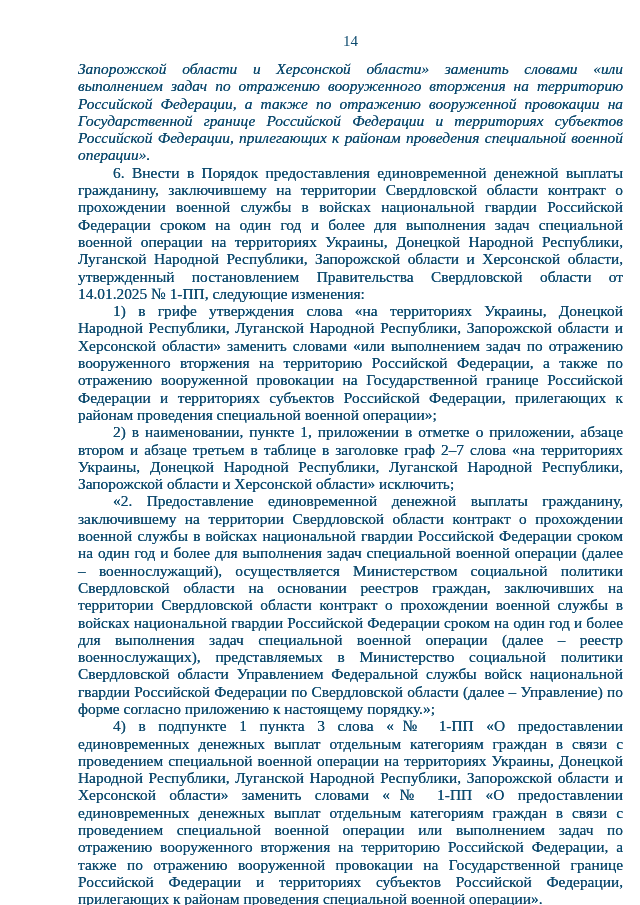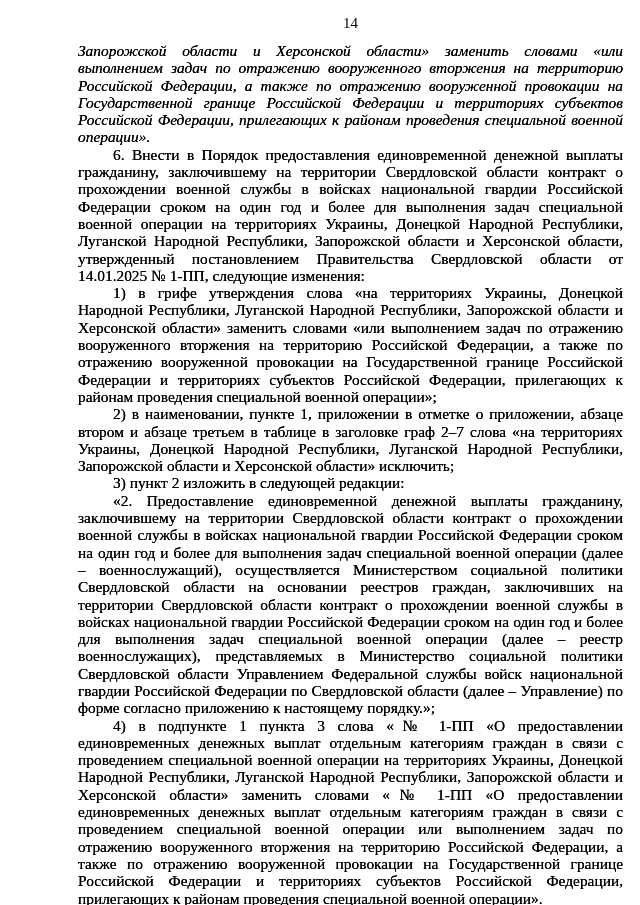--- a/index.html
+++ b/index.html
@@ -9,24 +9,24 @@
   body {
     width: 640px;
     height: 905px;
     background: #ffffff;
     overflow: hidden;
   }
   .page {
     box-sizing: border-box;
     width: 640px;
     height: 641px;
-    padding: 15px 17px 0 78px;
+    padding: 33px 17px 0 78px;
     background: #ffffff;
     font-family: "Liberation Serif", serif;
-    color: #000000;
+    color: #0c4a6e;
   }
   .page-number {
     text-align: center;
     font-size: 15px;
     line-height: 17px;
     margin: 0 0 10px 0;
   }
   .para {
     margin: 0;
     text-align: justify;
@@ -47,18 +47,17 @@
   <div class="page-number">14</div>
 
   <p class="para continuation">Запорожской области и Херсонской области» заменить словами «или выполнением задач по отражению вооруженного вторжения на территорию Российской Федерации, а также по отражению вооруженной провокации на Государственной границе Российской Федерации и территориях субъектов Российской Федерации, прилегающих к районам проведения специальной военной операции».</p>
 
   <p class="para">6. Внести в Порядок предоставления единовременной денежной выплаты гражданину, заключившему на территории Свердловской области контракт о прохождении военной службы в войсках национальной гвардии Российской Федерации сроком на один год и более для выполнения задач специальной военной операции на территориях Украины, Донецкой Народной Республики, Луганской Народной Республики, Запорожской области и Херсонской области, утвержденный постановлением Правительства Свердловской области от 14.01.2025 № 1-ПП, следующие изменения:</p>
 
   <p class="para">1) в грифе утверждения слова «на территориях Украины, Донецкой Народной Республики, Луганской Народной Республики, Запорожской области и Херсонской области» заменить словами «или выполнением задач по отражению вооруженного вторжения на территорию Российской Федерации, а также по отражению вооруженной провокации на Государственной границе Российской Федерации и территориях субъектов Российской Федерации, прилегающих к районам проведения специальной военной операции»;</p>
 
   <p class="para">2) в наименовании, пункте 1, приложении в отметке о приложении, абзаце втором и абзаце третьем в таблице в заголовке граф 2–7 слова «на территориях Украины, Донецкой Народной Республики, Луганской Народной Республики, Запорожской области и Херсонской области» исключить;</p>
 
-  <p class="para">3) пункт 2 изложить в следующей редакции:</p>
 
   <p class="para">«2. Предоставление единовременной денежной выплаты гражданину, заключившему на территории Свердловской области контракт о прохождении военной службы в войсках национальной гвардии Российской Федерации сроком на один год и более для выполнения задач специальной военной операции (далее – военнослужащий), осуществляется Министерством социальной политики Свердловской области на основании реестров граждан, заключивших на территории Свердловской области контракт о прохождении военной службы в войсках национальной гвардии Российской Федерации сроком на один год и более для выполнения задач специальной военной операции (далее – реестр военнослужащих), представляемых в Министерство социальной политики Свердловской области Управлением Федеральной службы войск национальной гвардии Российской Федерации по Свердловской области (далее – Управление) по форме согласно приложению к настоящему порядку.»;</p>
 
   <p class="para">4) в подпункте 1 пункта 3 слова «№ 1-ПП «О предоставлении единовременных денежных выплат отдельным категориям граждан в связи с проведением специальной военной операции на территориях Украины, Донецкой Народной Республики, Луганской Народной Республики, Запорожской области и Херсонской области» заменить словами «№ 1-ПП «О предоставлении единовременных денежных выплат отдельным категориям граждан в связи с проведением специальной военной операции или выполнением задач по отражению вооруженного вторжения на территорию Российской Федерации, а также по отражению вооруженной провокации на Государственной границе Российской Федерации и территориях субъектов Российской Федерации, прилегающих к районам проведения специальной военной операции».</p>
 </div>
 
 </body></html>

